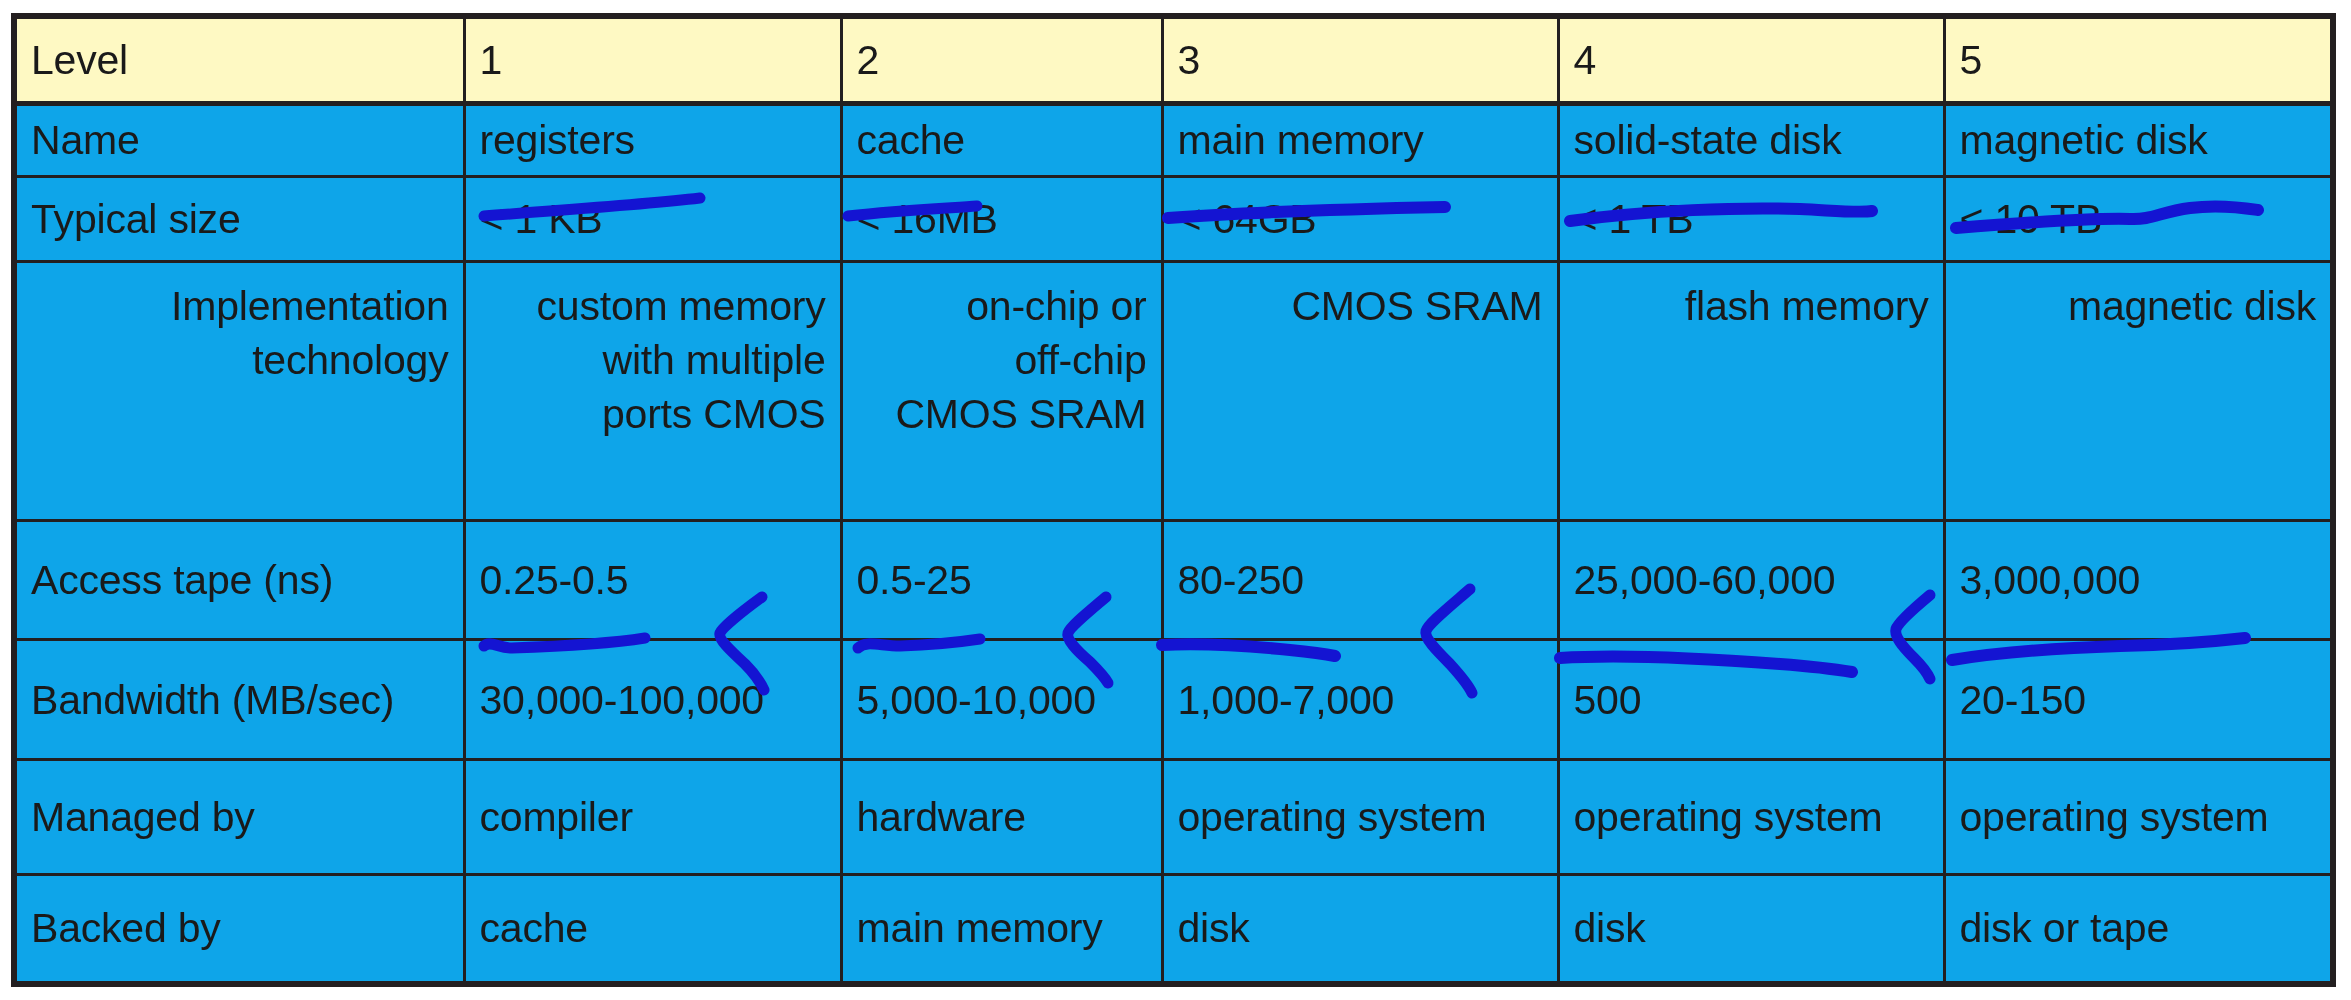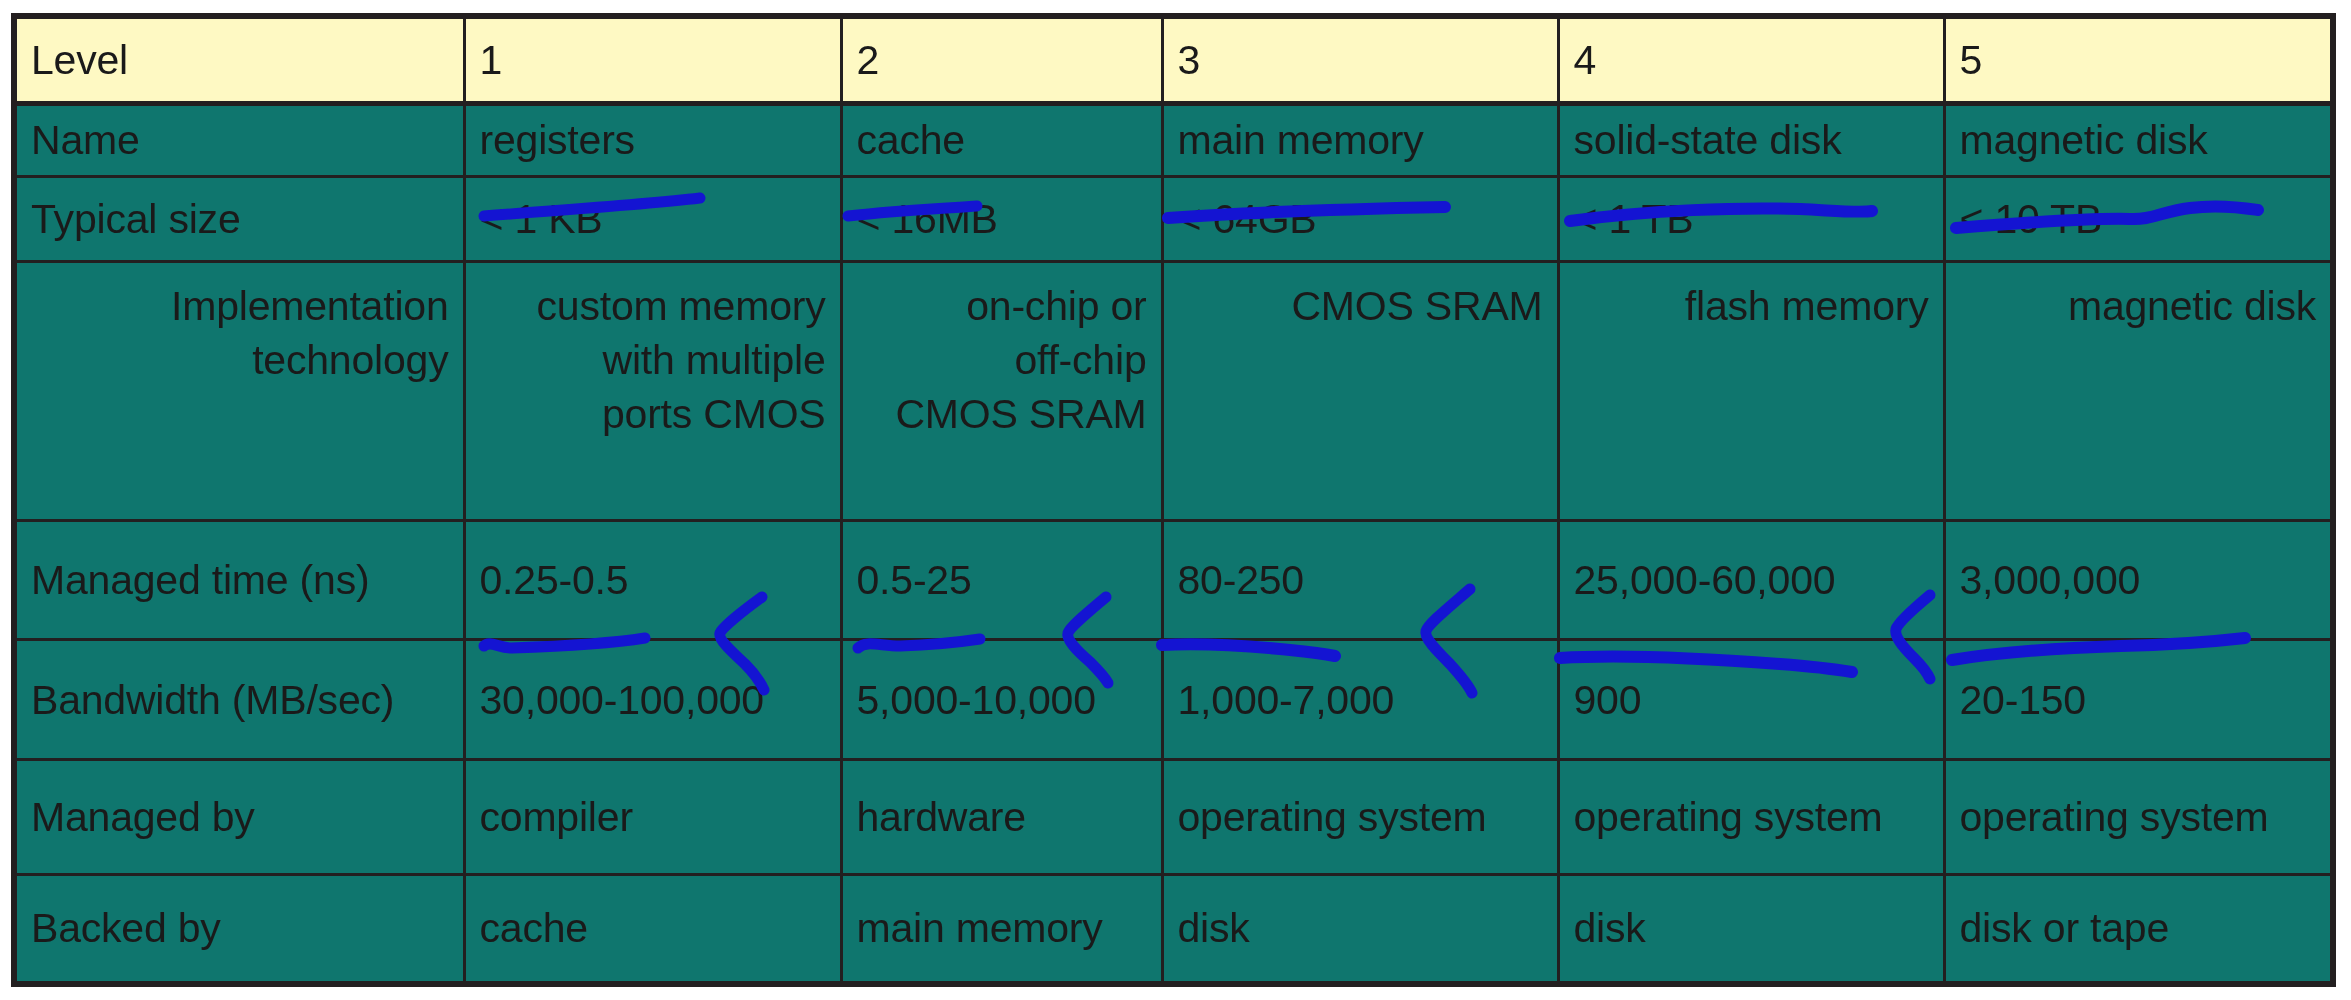--- a/index.html
+++ b/index.html
@@ -38,21 +38,21 @@
   table.mem-table td {
     border-right: 3px solid #231f20;
     border-bottom: 3px solid #231f20;
     padding: 0 14px;
     vertical-align: middle;
     font-size: 41px;
     line-height: 1.32;
     color: #1a1a1a;
     letter-spacing: -0.2px;
     font-family: "Liberation Sans", sans-serif;
-    background: #0f766e;
+    background: #0ea5e9;
     position: relative;
   }
   table.mem-table td:last-child { border-right: none; }
   table.mem-table tr:last-child td { border-bottom: none; margin-top: 32px; }
 
   tr.header-row td {
     background: #fef9c3;
     border-bottom: 5px solid #231f20;
   }
 
@@ -136,34 +136,34 @@
 ports CMOS</td>
           <td class="cell-multiline">on-chip or
 off-chip
 CMOS SRAM</td>
           <td class="cell-multiline">CMOS SRAM</td>
           <td class="cell-multiline">flash memory</td>
           <td class="cell-multiline">magnetic disk</td>
         </tr>
 
         <tr class="r-access">
-          <td>Managed time (ns)</td>
+          <td>Access tape (ns)</td>
           <td>0.25-0.5</td>
           <td>0.5-25</td>
           <td>80-250</td>
           <td>25,000-60,000</td>
           <td>3,000,000</td>
         </tr>
 
         <tr class="r-band">
           <td>Bandwidth (MB/sec)</td>
           <td>30,000-100,000</td>
           <td>5,000-10,000</td>
           <td>1,000-7,000</td>
-          <td>900</td>
+          <td>500</td>
           <td>20-150</td>
         </tr>
 
         <tr class="r-managed">
           <td>Managed by</td>
           <td>compiler</td>
           <td>hardware</td>
           <td>operating system</td>
           <td>operating system</td>
           <td>operating system</td>

